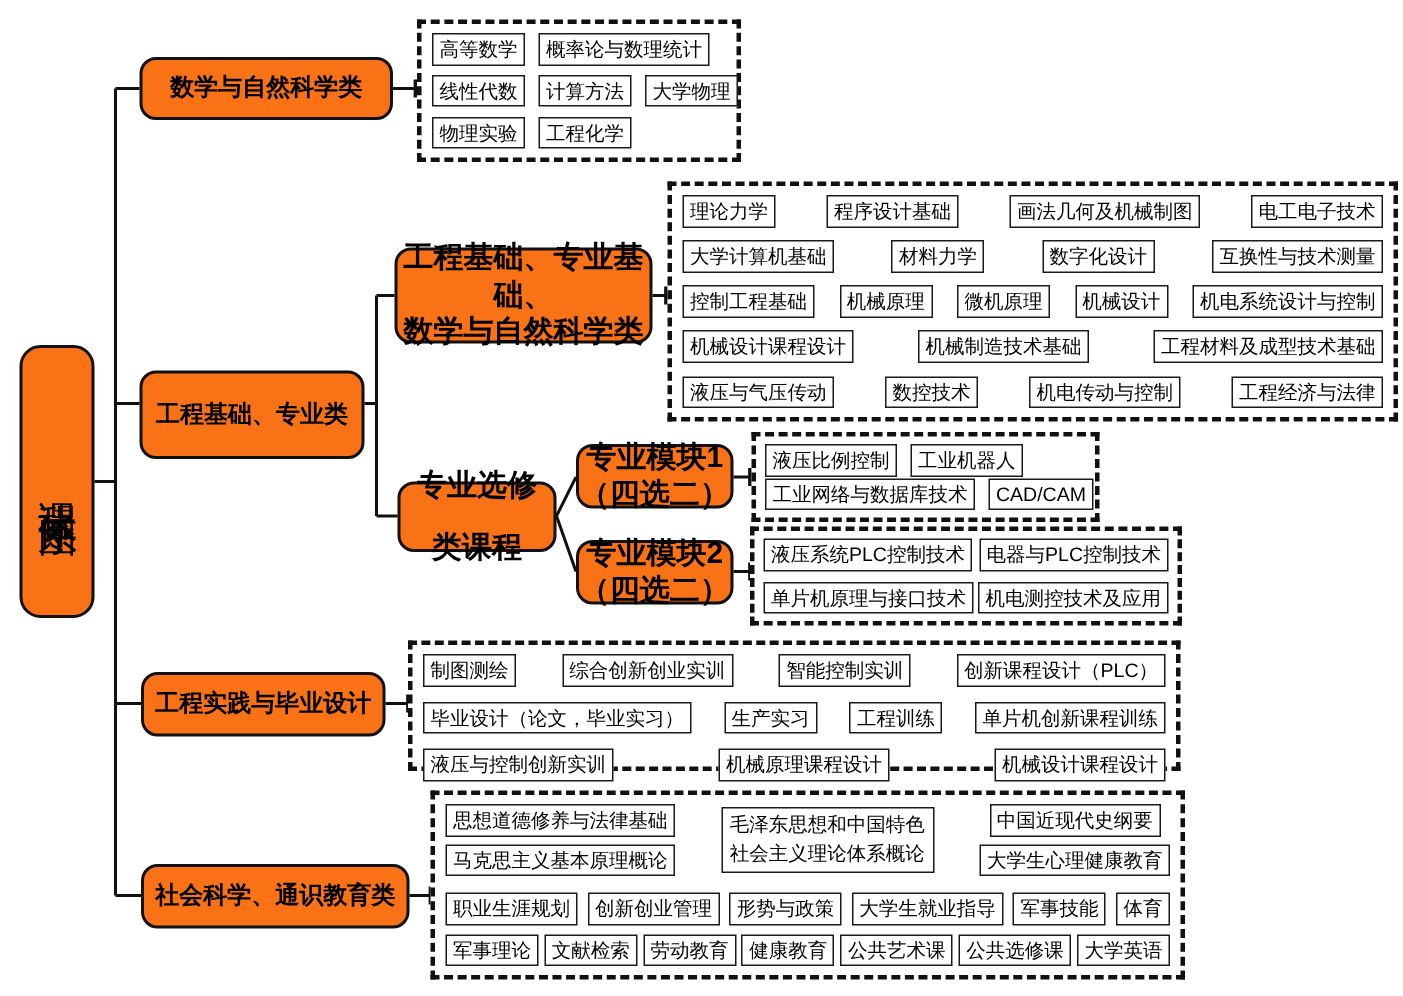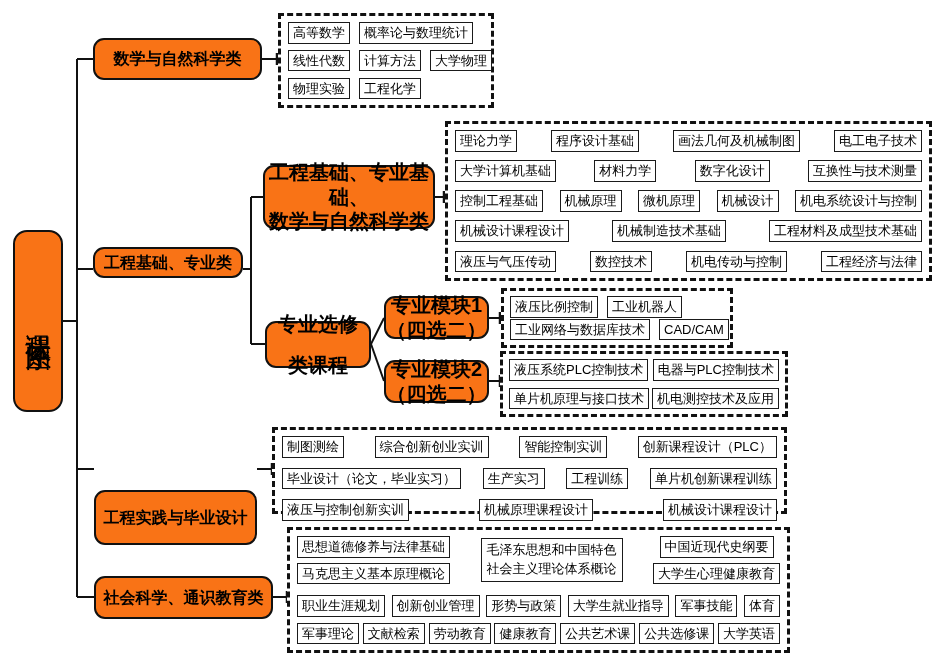--- a/index.html
+++ b/index.html
@@ -80,25 +80,25 @@
   </svg>
 
   <div class="node node-root" style="left:13px; top:230px; width:50px; height:182px;">
     <span class="ln">课程体系图</span>
   </div>
 
   <div class="node fs16" style="left:93px; top:38px; width:169px; height:42px;">
     <span class="ln">数学与自然科学类</span>
   </div>
 
-  <div class="node fs16" style="left:93px; top:247px; width:150px; height:31px;">
+  <div class="node fs16" style="left:93px; top:247px; width:150px; height:59px;">
     <span class="ln">工程基础、专业类</span>
   </div>
 
-  <div class="node fs16" style="left:94px; top:448px; width:163px; height:55px;margin-top:42px;">
+  <div class="node fs16" style="left:94px; top:448px; width:163px; height:43px;">
     <span class="ln">工程实践与毕业设计</span>
   </div>
 
   <div class="node fs16" style="left:94px; top:576px; width:179px; height:43px;">
     <span class="ln">社会科学、通识教育类</span>
   </div>
 
   <div class="node fs15" style="left:263px; top:165px; width:172px; height:64px;">
     <span class="ln">工程基础、专业基础、</span>
     <span class="ln">数学与自然科学类</span>

